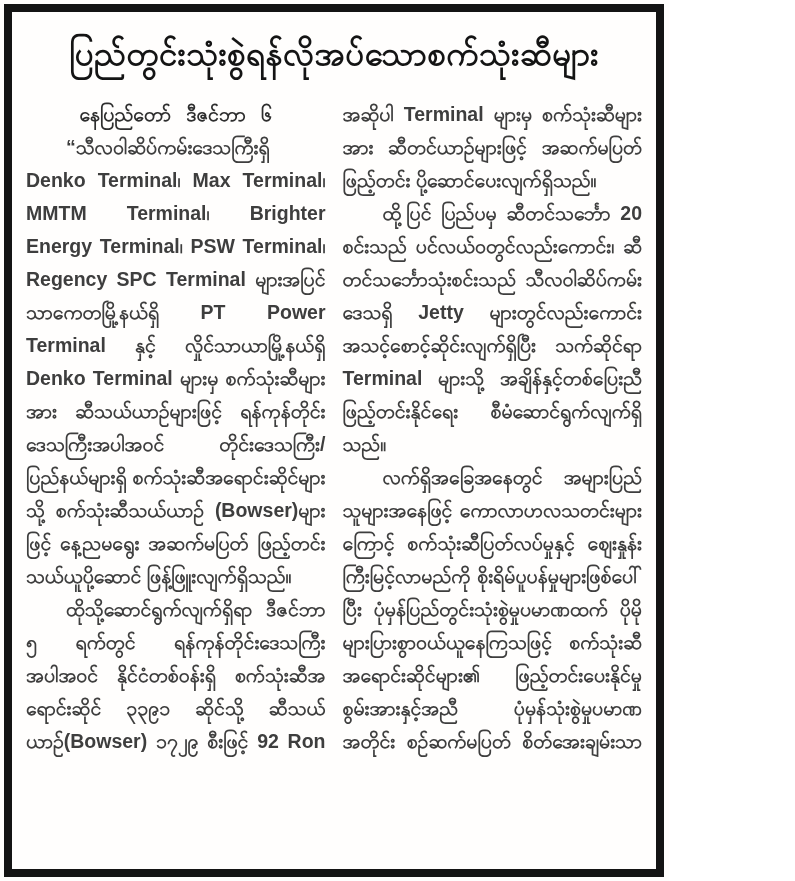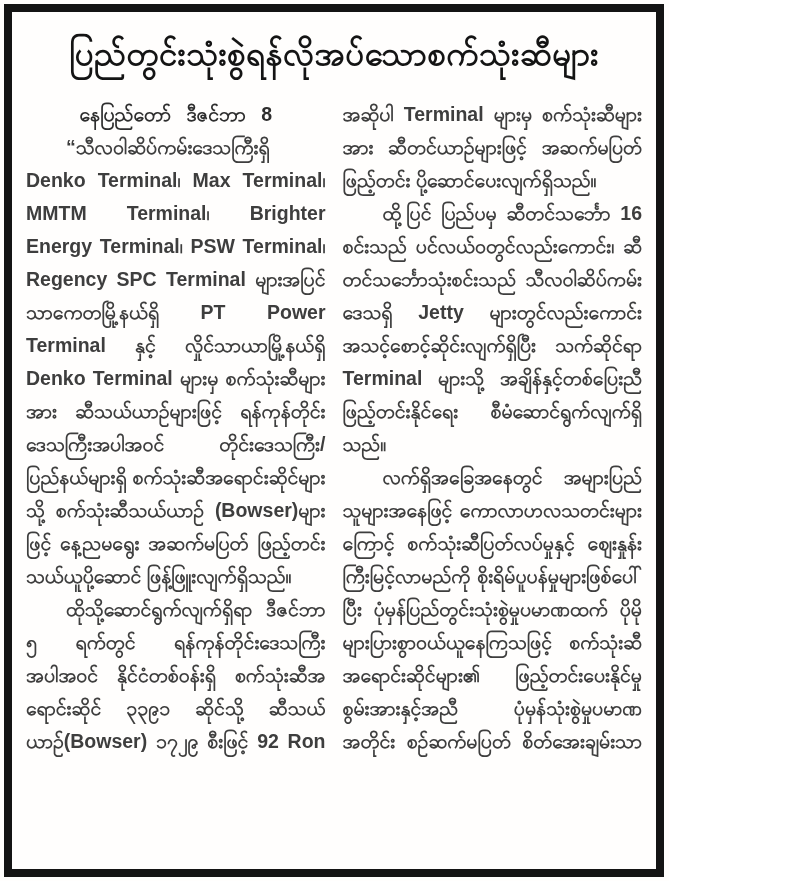--- a/index.html
+++ b/index.html
@@ -73,27 +73,27 @@
 <div class="page">
   <div class="frame">
 
     <header class="headline">
       <div class="h-line">ပြည်တွင်းသုံးစွဲရန်လိုအပ်သောစက်သုံးဆီများ</div>
     </header>
 
     <main class="columns">
 
       <section class="col">
-        <p class="dateline">နေပြည်တော် ဒီဇင်ဘာ 8</p>
+        <p class="dateline">နေပြည်တော် ဒီဇင်ဘာ ၆</p>
         <p class="para">“သီလဝါဆိပ်ကမ်းဒေသကြီးရှိ Denko Terminal၊ Max Terminal၊ MMTM Terminal၊ Brighter Energy Terminal၊ PSW Terminal၊ Regency SPC Terminal များအပြင် သာကေတမြို့နယ်ရှိ PT Power Terminal နှင့် လှိုင်သာယာမြို့နယ်ရှိ Denko Terminal များမှ စက်သုံးဆီများအား ဆီသယ်ယာဉ်များဖြင့် ရန်ကုန်တိုင်းဒေသကြီးအပါအဝင် တိုင်းဒေသကြီး/ပြည်နယ်များရှိ စက်သုံးဆီအရောင်းဆိုင်များသို့ စက်သုံးဆီသယ်ယာဉ် (Bowser)များဖြင့် နေ့ညမရွေး အဆက်မပြတ် ဖြည့်တင်း သယ်ယူပို့ဆောင် ဖြန့်ဖြူးလျက်ရှိသည်။</p>
         <p class="para">ထိုသို့ဆောင်ရွက်လျက်ရှိရာ ဒီဇင်ဘာ ၅ ရက်တွင် ရန်ကုန်တိုင်းဒေသကြီးအပါအဝင် နိုင်ငံတစ်ဝန်းရှိ စက်သုံးဆီအရောင်းဆိုင် ၃၃၉၁ ဆိုင်သို့ ဆီသယ်ယာဉ်(Bowser) ၁၇၂၉ စီးဖြင့် 92 Ron ဂါလန် (၉သိန်း၇သောင်းကျော်)၊ 95 Ron ဂါလန်(၂သိန်း၅သောင်းကျော်)၊ ဒီဇယ်ဆီ ဂါလန်(၆ သိန်း ၅ သောင်းကျော်)၊ ပရီမီယမ်ဒီဇယ်ဆီ(၈သိန်း၃သောင်းကျော်)အား ပို့ဆောင်ဖြန့်ဖြူးနိုင်ခဲ့ပြီး ယနေ့တွင်လည်း</p>
       </section>
 
       <section class="col">
         <p class="para cont">အဆိုပါ Terminal များမှ စက်သုံးဆီများအား ဆီတင်ယာဉ်များဖြင့် အဆက်မပြတ်ဖြည့်တင်း ပို့ဆောင်ပေးလျက်ရှိသည်။</p>
-        <p class="para">ထို့ပြင် ပြည်ပမှ ဆီတင်သင်္ဘော 16 စင်းသည် ပင်လယ်ဝတွင်လည်းကောင်း၊ ဆီတင်သင်္ဘောသုံးစင်းသည် သီလဝါဆိပ်ကမ်းဒေသရှိ Jetty များတွင်လည်းကောင်း အသင့်စောင့်ဆိုင်းလျက်ရှိပြီး သက်ဆိုင်ရာ Terminal များသို့ အချိန်နှင့်တစ်ပြေးညီ ဖြည့်တင်းနိုင်ရေး စီမံဆောင်ရွက်လျက်ရှိသည်။</p>
+        <p class="para">ထို့ပြင် ပြည်ပမှ ဆီတင်သင်္ဘော 20 စင်းသည် ပင်လယ်ဝတွင်လည်းကောင်း၊ ဆီတင်သင်္ဘောသုံးစင်းသည် သီလဝါဆိပ်ကမ်းဒေသရှိ Jetty များတွင်လည်းကောင်း အသင့်စောင့်ဆိုင်းလျက်ရှိပြီး သက်ဆိုင်ရာ Terminal များသို့ အချိန်နှင့်တစ်ပြေးညီ ဖြည့်တင်းနိုင်ရေး စီမံဆောင်ရွက်လျက်ရှိသည်။</p>
         <p class="para">လက်ရှိအခြေအနေတွင် အများပြည်သူများအနေဖြင့် ကောလာဟလသတင်းများကြောင့် စက်သုံးဆီပြတ်လပ်မှုနှင့် ဈေးနှုန်းကြီးမြင့်လာမည်ကို စိုးရိမ်ပူပန်မှုများဖြစ်ပေါ်ပြီး ပုံမှန်ပြည်တွင်းသုံးစွဲမှုပမာဏထက် ပိုမိုများပြားစွာဝယ်ယူနေကြသဖြင့် စက်သုံးဆီအရောင်းဆိုင်များ၏ ဖြည့်တင်းပေးနိုင်မှုစွမ်းအားနှင့်အညီ ပုံမှန်သုံးစွဲမှုပမာဏအတိုင်း စဉ်ဆက်မပြတ် စိတ်အေးချမ်းသာစွာ ဝယ်ယူနိုင်ကြောင်းနှင့် မိမိတို့လိုအပ်သည်ထက် ပိုမိုဝယ်ယူရန် မလိုအပ်ကြောင်း သိရသည်။</p>
         <div class="credit">သတင်းစဉ်</div>
       </section>
 
     </main>
   </div>
 </div>
 
 </body></html>

